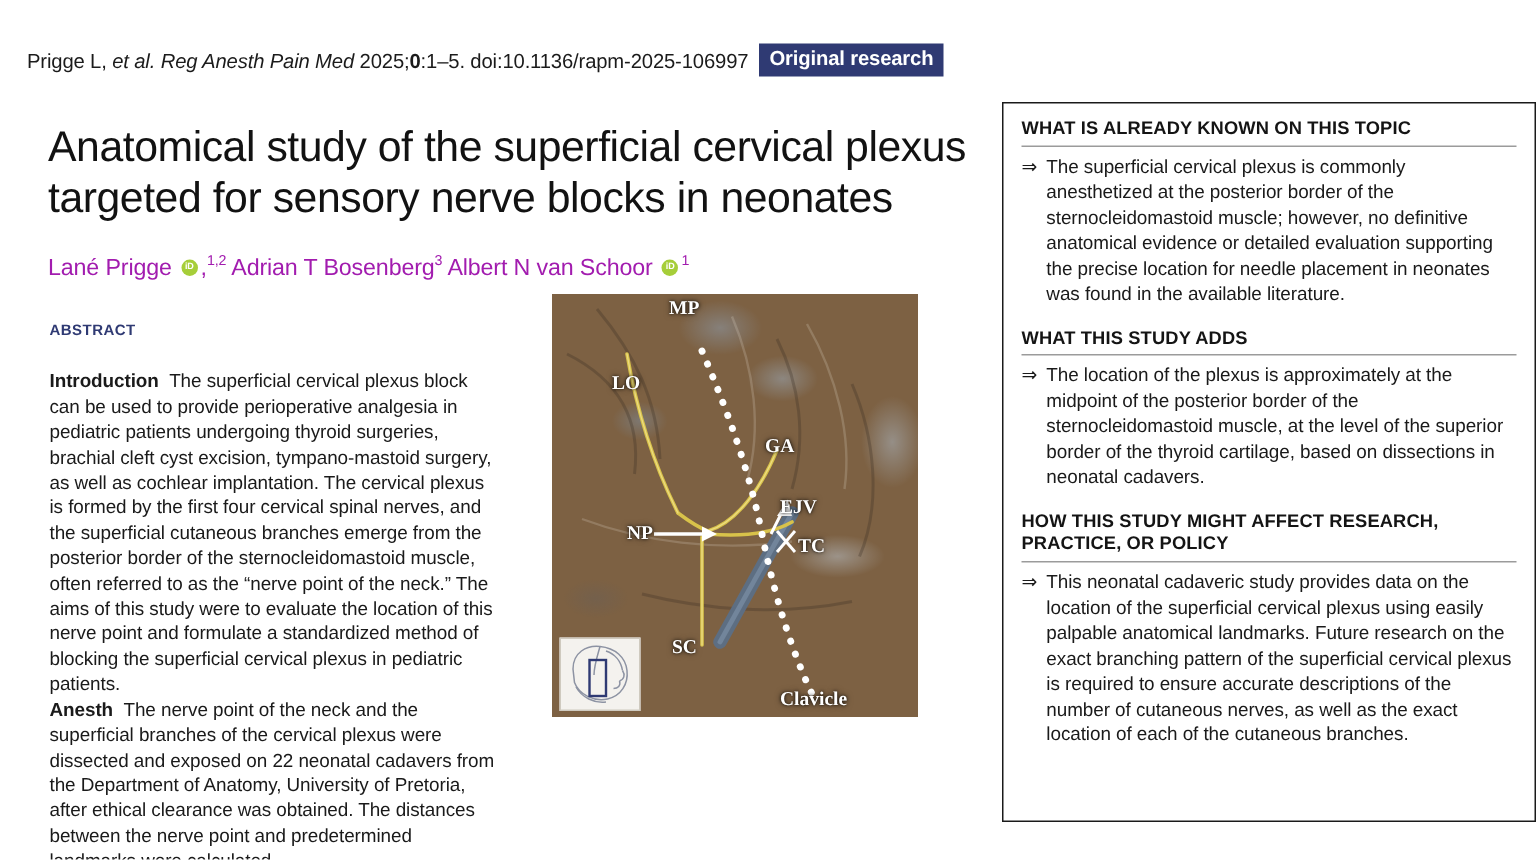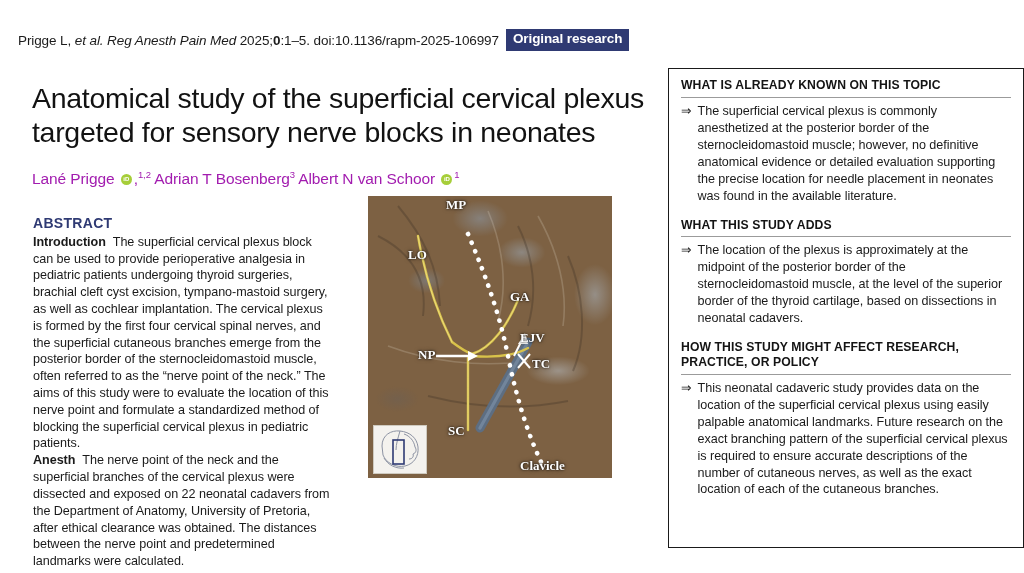--- a/index.html
+++ b/index.html
@@ -45,22 +45,22 @@
   }
   sup{font-size:9.5px;vertical-align:super;line-height:0;}
 
   
   .abstract{
     position:absolute;left:33px;top:214px;width:300px;
     font-size:12.6px;line-height:1.335;color:#1a1a1a;letter-spacing:-0.05px;
     text-align:left;
   }
   .abstract-h{
-    font-size:14px;font-weight:bold;color:#2f3a73;letter-spacing:0.3px;
-    margin-bottom:1px;
+    font-size:10px;font-weight:bold;color:#2f3a73;letter-spacing:0.3px;
+    margin-bottom:19px;
   }
   .abstract p{margin:0;}
   .abstract .runin{font-weight:bold;}
 
   
   .figwrap{position:absolute;left:368px;top:196px;width:244px;}
   .photo{
     position:relative;width:244px;height:282px;overflow:hidden;
     background:#0f172a;
   }

